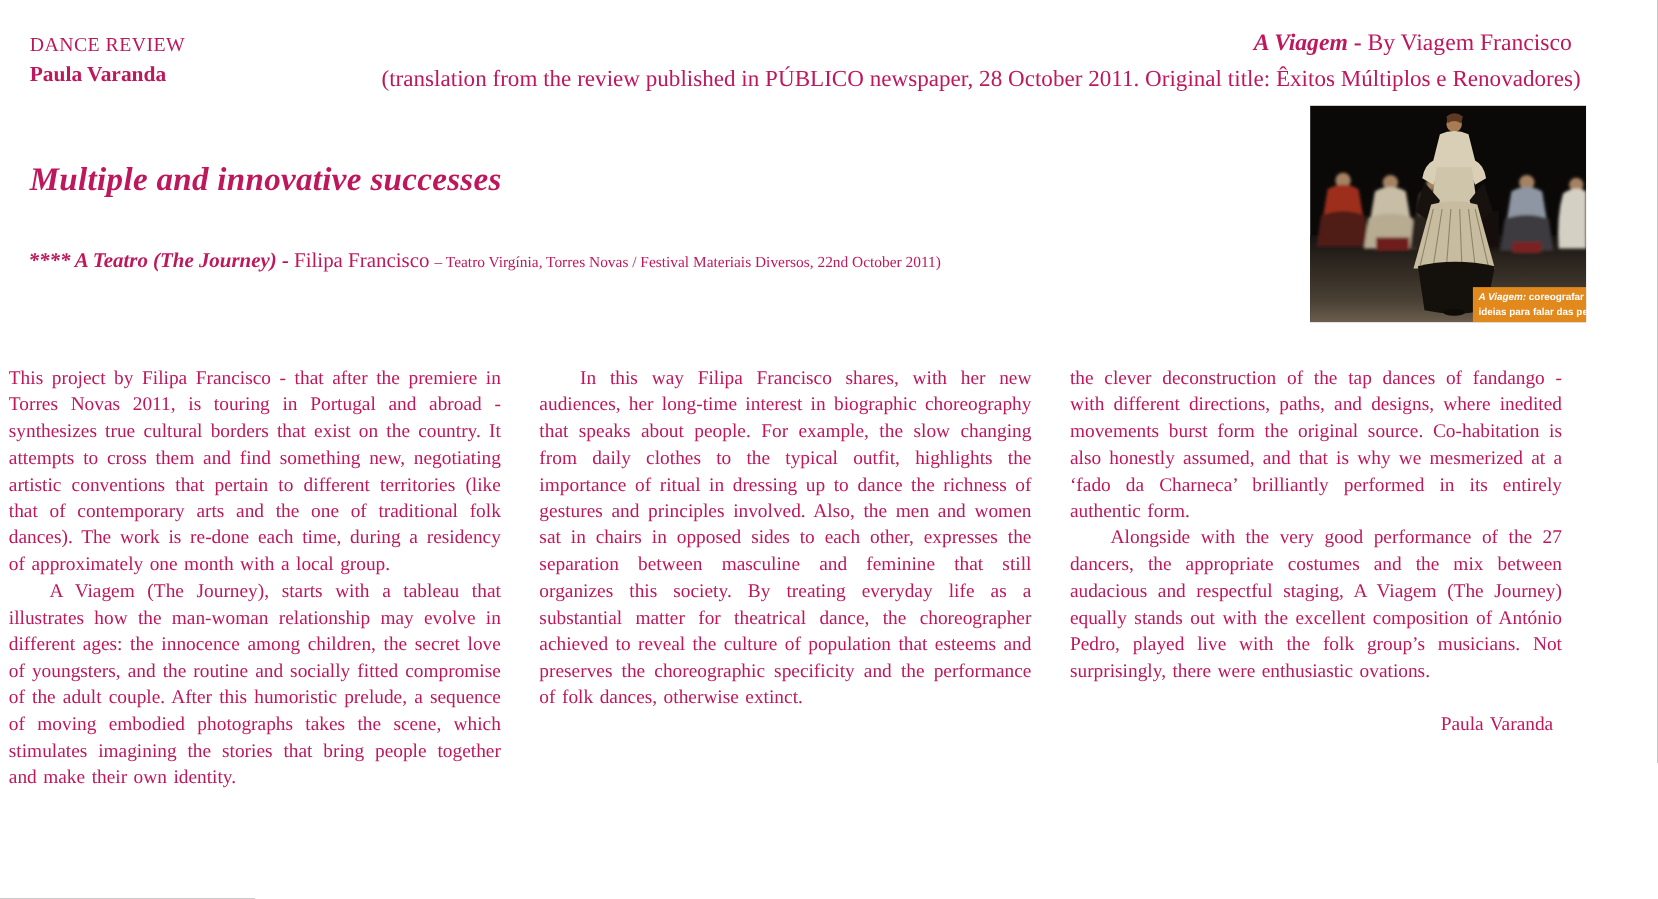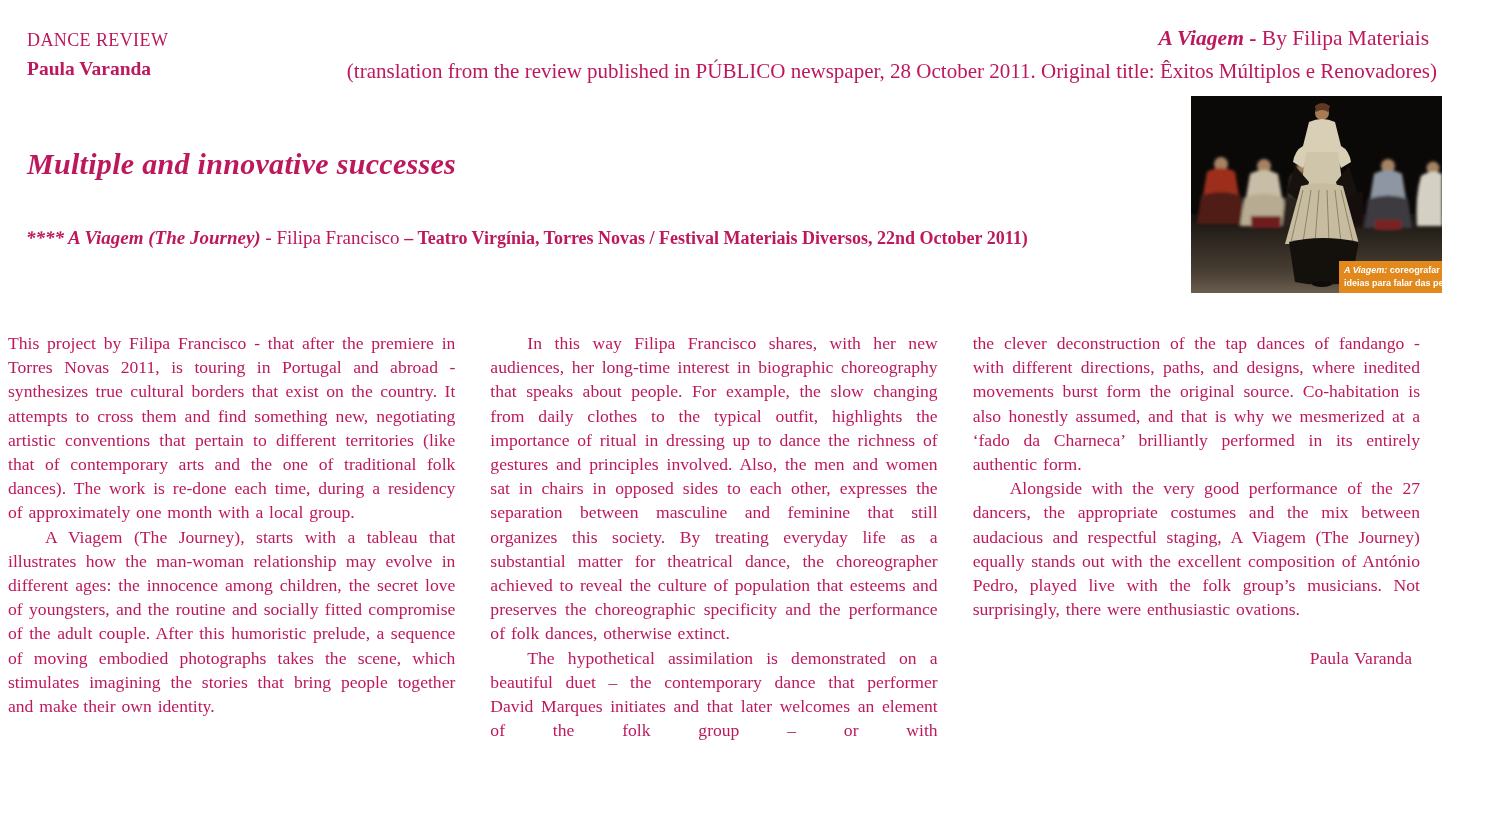--- a/index.html
+++ b/index.html
@@ -7,45 +7,45 @@
     position:relative;width:1507px;height:817px;background:#ffffff;
     font-family:"Liberation Serif","DejaVu Serif",serif;color:#be185d;
     overflow:hidden;margin:0 auto;
   }
   .kicker{position:absolute;left:27px;top:30px;font-size:18px;letter-spacing:.4px;}
   .author{position:absolute;left:27px;top:58px;font-size:19.5px;font-weight:bold;}
   .headline-right{position:absolute;right:78px;top:26px;font-size:21.5px;white-space:nowrap;}
   .trans-note{position:absolute;right:70px;top:59px;font-size:21px;white-space:nowrap;}
   .main-title{position:absolute;left:27px;top:147px;font-size:30px;font-weight:bold;font-style:italic;letter-spacing:.3px;text-align:right;}
   .byline{position:absolute;left:26px;top:227px;font-size:19px;white-space:nowrap;}
-  .byline .sm{font-size:18px;font-weight:bold;}
+  .byline .sm{font-size:14px;}
   .photo{position:absolute;left:1191px;top:96px;width:251px;height:197px;}
   .photo svg{display:block;}
   .cols{position:absolute;left:8px;top:331px;width:1412px;display:flex;gap:35px;}
   .col{flex:1;font-size:17.6px;line-height:24.2px;text-align:justify;word-spacing:1.5px;}
   .col p{margin:0;}
   .col p.ind{text-indent:37px;}
   .col p.jl{text-align-last:justify;}
   .signature{text-align:right;margin-top:25px;padding-right:8px;}
   .bi{font-weight:bold;font-style:italic;text-align:right;}
   .b{font-weight:bold;}
   .i{}
 </style>
 </head>
 <body>
 
 <div class="page">
 
   <div class="kicker">DANCE REVIEW</div>
   <div class="author">Paula Varanda</div>
-  <div class="headline-right"><span class="bi">A Viagem</span><span class="b">  -  </span><span>By Filipa Materiais</span></div>
+  <div class="headline-right"><span class="bi">A Viagem</span><span class="b">  -  </span><span>By Viagem Francisco</span></div>
   <div class="trans-note">(translation from the review published in PÚBLICO newspaper, 28 October  2011. Original title: Êxitos Múltiplos e Renovadores)</div>
 
   <div class="main-title">Multiple and innovative successes</div>
-  <div class="byline"><span class="bi">**** A Viagem (The Journey) - </span><span> Filipa Francisco </span><span class="sm">– Teatro Virgínia, Torres Novas / Festival Materiais Diversos, 22nd October 2011)</span></div>
+  <div class="byline"><span class="bi">**** A Teatro (The Journey) - </span><span> Filipa Francisco </span><span class="sm">– Teatro Virgínia, Torres Novas / Festival Materiais Diversos, 22nd October 2011)</span></div>
 
   <div class="photo">
     <svg width="251" height="197" viewBox="0 0 251 197" xmlns="http://www.w3.org/2000/svg">
       <defs>
         <linearGradient id="floorGrad" x1="0" y1="0" x2="0" y2="1">
           <stop offset="0" stop-color="#171310"></stop>
           <stop offset="0.75" stop-color="#4a4034"></stop>
           <stop offset="1" stop-color="#6a5e4e"></stop>
         </linearGradient>
         <filter id="soft" x="-20%" y="-20%" width="140%" height="140%">
@@ -102,21 +102,20 @@
     </svg>
   </div>
 
   <div class="cols">
     <div class="col">
         <p class=""><span>This project by Filipa Francisco - that after the premiere in Torres Novas 2011, is touring in Portugal and abroad - synthesizes true cultural borders that exist on the country. It attempts to cross them and find something new, negotiating artistic conventions that pertain to different territories (like that of contemporary arts and the one of traditional folk dances). The work is re-done each time, during a residency of approximately one month with a local group.</span></p>
         <p class="ind"><span class="i">A Viagem (The Journey)</span><span>, starts with a tableau that illustrates how the man-woman relationship may evolve in different ages: the innocence among children, the secret love of youngsters, and the routine and socially fitted compromise of the adult couple. After this humoristic prelude, a sequence of moving embodied photographs takes the scene, which stimulates imagining the stories that bring people together and make their own identity.</span></p>
       </div>
     <div class="col">
         <p class="ind"><span>In this way Filipa Francisco shares, with her new audiences, her long-time interest in biographic choreography that speaks about people. For example, the slow changing from daily clothes to the typical outfit, highlights the importance of ritual in dressing up to dance the richness of gestures and principles involved. Also, the men and women sat in chairs in opposed sides to each other, expresses the separation between masculine and feminine that still organizes this society. By treating everyday life as a substantial matter for theatrical dance, the choreographer achieved to reveal the culture of population that esteems and preserves the choreographic specificity and the performance of folk dances, otherwise extinct.</span></p>
-        <p class="ind jl"><span>The hypothetical assimilation is demonstrated on a beautiful duet – the contemporary dance that performer David Marques initiates and that later welcomes an element of the folk group – or with</span></p>
       </div>
     <div class="col">
     <p class=""><span>the clever deconstruction of the tap dances of fandango - with different directions, paths, and designs, where inedited movements burst form the original source. Co-habitation is also honestly assumed, and that is why we mesmerized at a ‘fado da Charneca’ brilliantly performed in its entirely authentic form.</span></p>
         <p class="ind"><span>Alongside with the very good performance of the 27 dancers, the appropriate costumes and the mix between audacious and respectful staging, </span><span class="i">A Viagem (The Journey)</span><span> equally stands out with the excellent composition of António Pedro, played live with the folk group’s musicians. Not surprisingly, there were enthusiastic ovations.</span></p>
         <div class="signature">Paula Varanda</div>
       </div>
   </div>
 
 </div>
 

